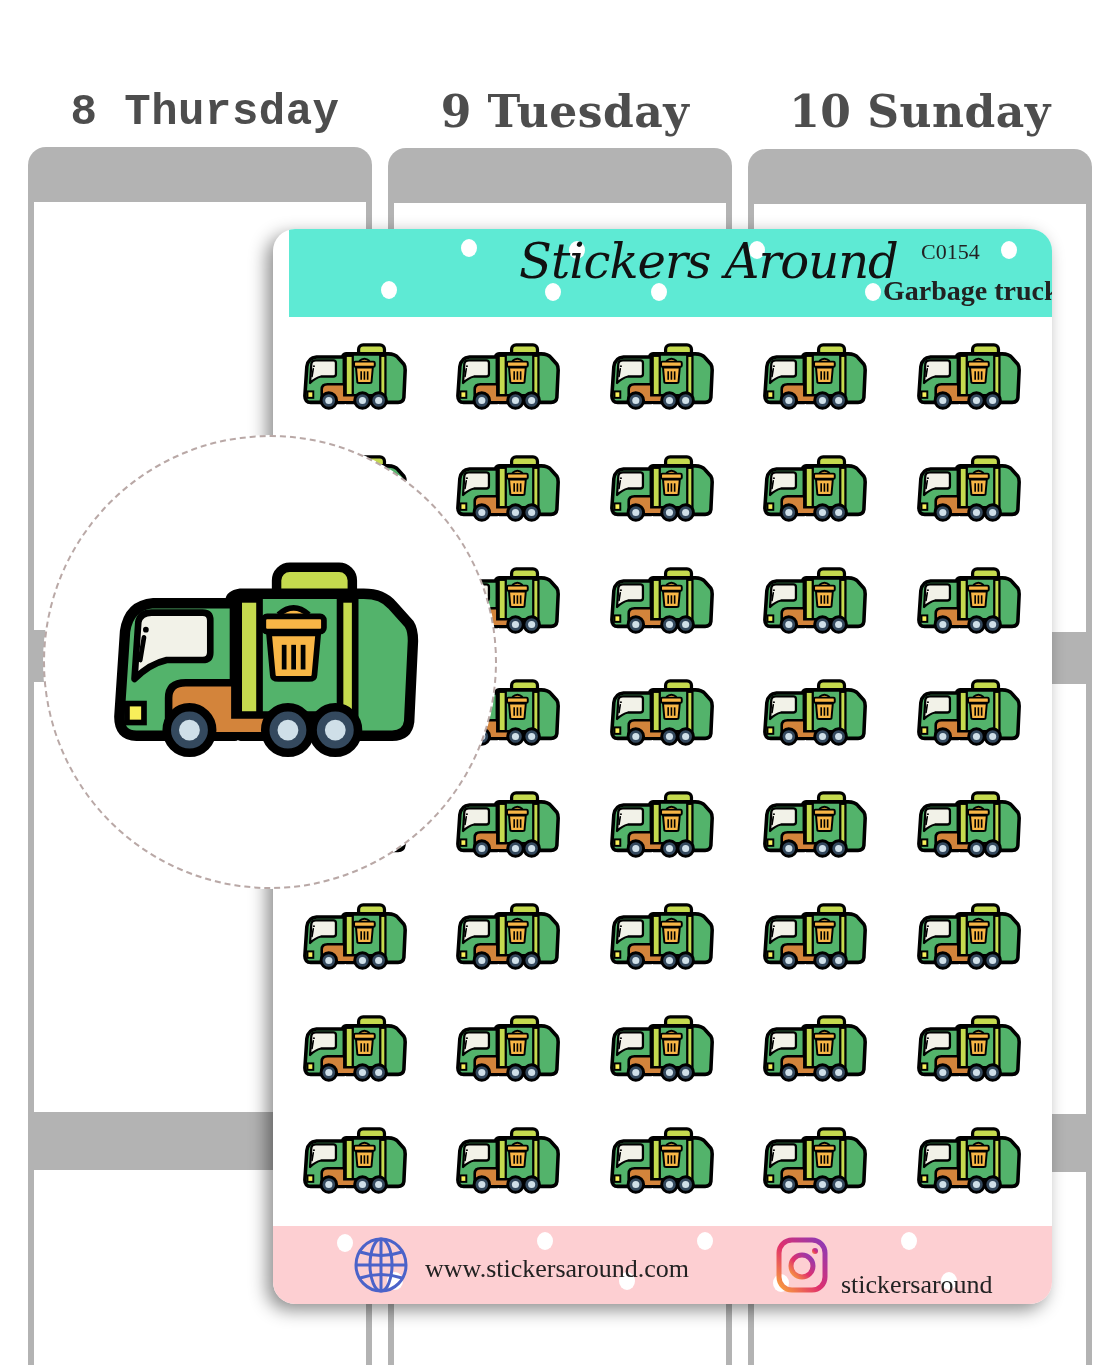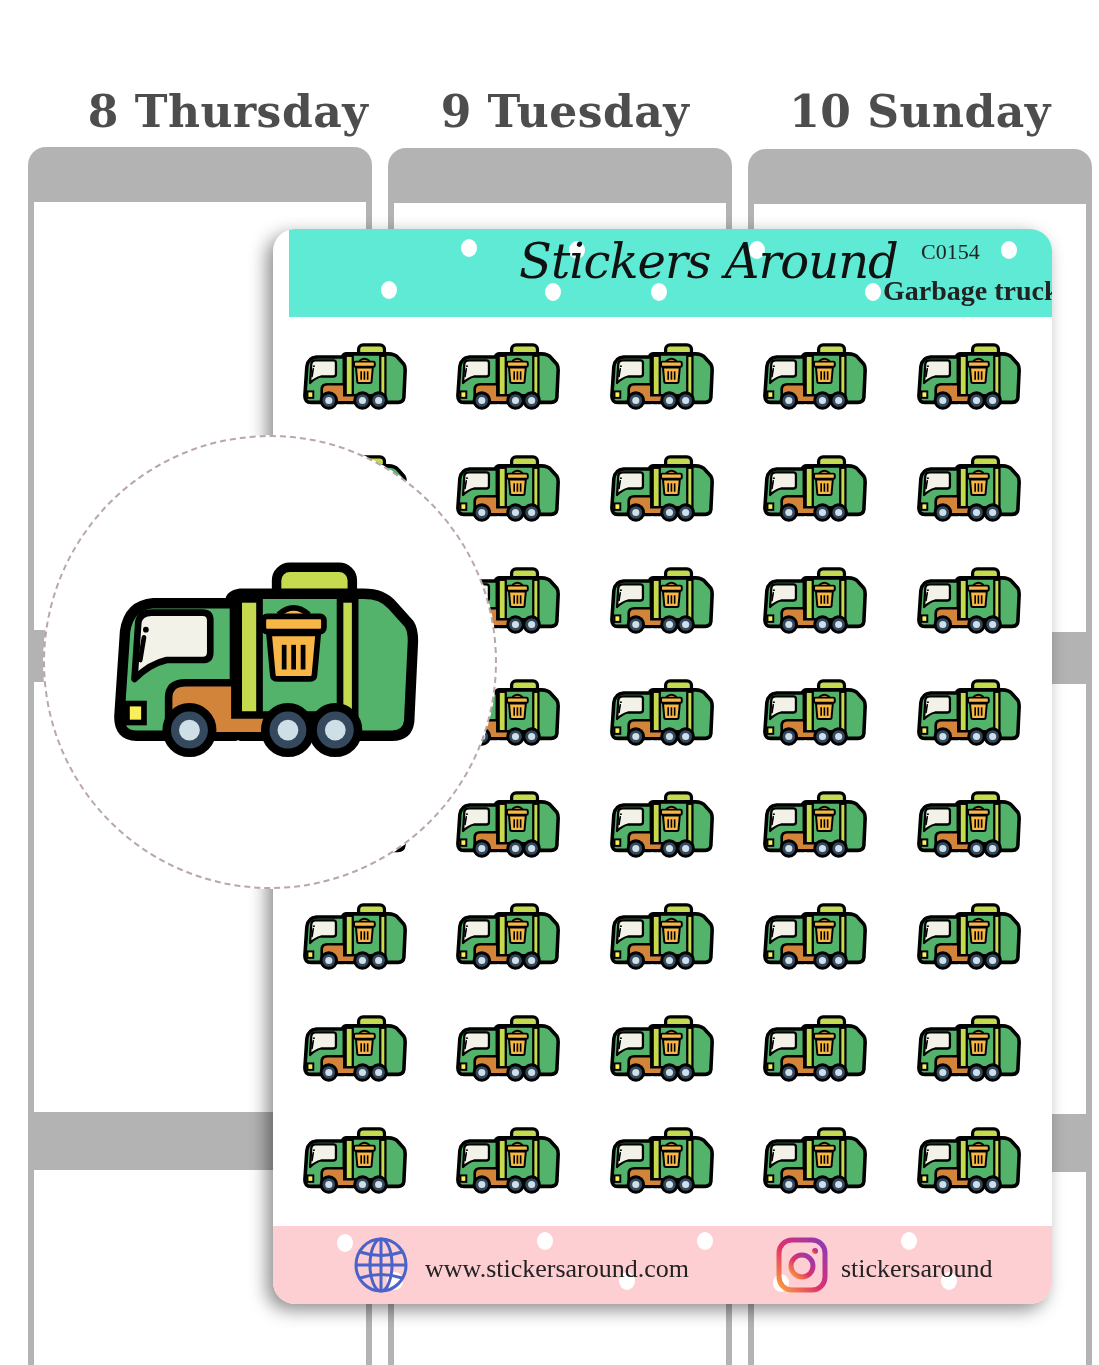--- a/index.html
+++ b/index.html
@@ -64,21 +64,21 @@
         <circle cx="190" cy="184" r="24" fill="#34495e"></circle>
         <circle cx="240" cy="184" r="24" fill="#34495e"></circle>
       </g>
       <circle cx="86" cy="184" r="11" fill="#cfdfe8"></circle>
       <circle cx="190" cy="184" r="11" fill="#cfdfe8"></circle>
       <circle cx="240" cy="184" r="11" fill="#cfdfe8"></circle>
     </symbol>
   </defs>
 </svg>
 
-<div class="day-title" style="left:53px; width:350px;">8 Thursday</div>
+<div class="day-title" style="left:30px; width:350px;font-family:Liberation Mono, monospace;">8 Thursday</div>
 <div class="day-title" style="left:395px; width:340px;">9 Tuesday</div>
 <div class="day-title" style="left:745px; width:350px;">10 Sunday</div>
 
 <div class="col" style="left:28px;">
   <div class="cell" style="top:55px; height:428px;"></div>
   <div class="cell" style="top:535px; height:430px;"></div>
   <div class="cell" style="top:1023px; height:220px;"></div>
 </div>
 <div class="col" style="left:388px; top:148px;">
   <div class="cell" style="top:55px; height:428px;"></div>
@@ -256,21 +256,21 @@
             <line x1="28" y1="2" x2="28" y2="54"></line>
             <line x1="3" y1="28" x2="53" y2="28"></line>
             <path d="M7 15 Q28 22 49 15"></path>
             <path d="M7 41 Q28 34 49 41"></path>
           </g>
         </svg>
       </span>
       <span>www.stickersaround.com</span>
     </div>
 
-    <div class="footer-link" style="left:502px; top:11px; gap:10px;">
+    <div class="footer-link" style="left:502px; top:11px; gap:10px;align-items:flex-end;">
       <span>
         <svg width="56" height="56" viewBox="0 0 56 56">
           <defs>
             <linearGradient id="ig" x1="0" y1="1" x2="1" y2="0">
               <stop offset="0" stop-color="#f9a23c"></stop>
               <stop offset="0.45" stop-color="#e1306c"></stop>
               <stop offset="1" stop-color="#8a3ab9"></stop>
             </linearGradient>
           </defs>
           <rect x="4" y="3" width="46" height="50" rx="13" fill="none" stroke="url(#ig)" stroke-width="5"></rect>

